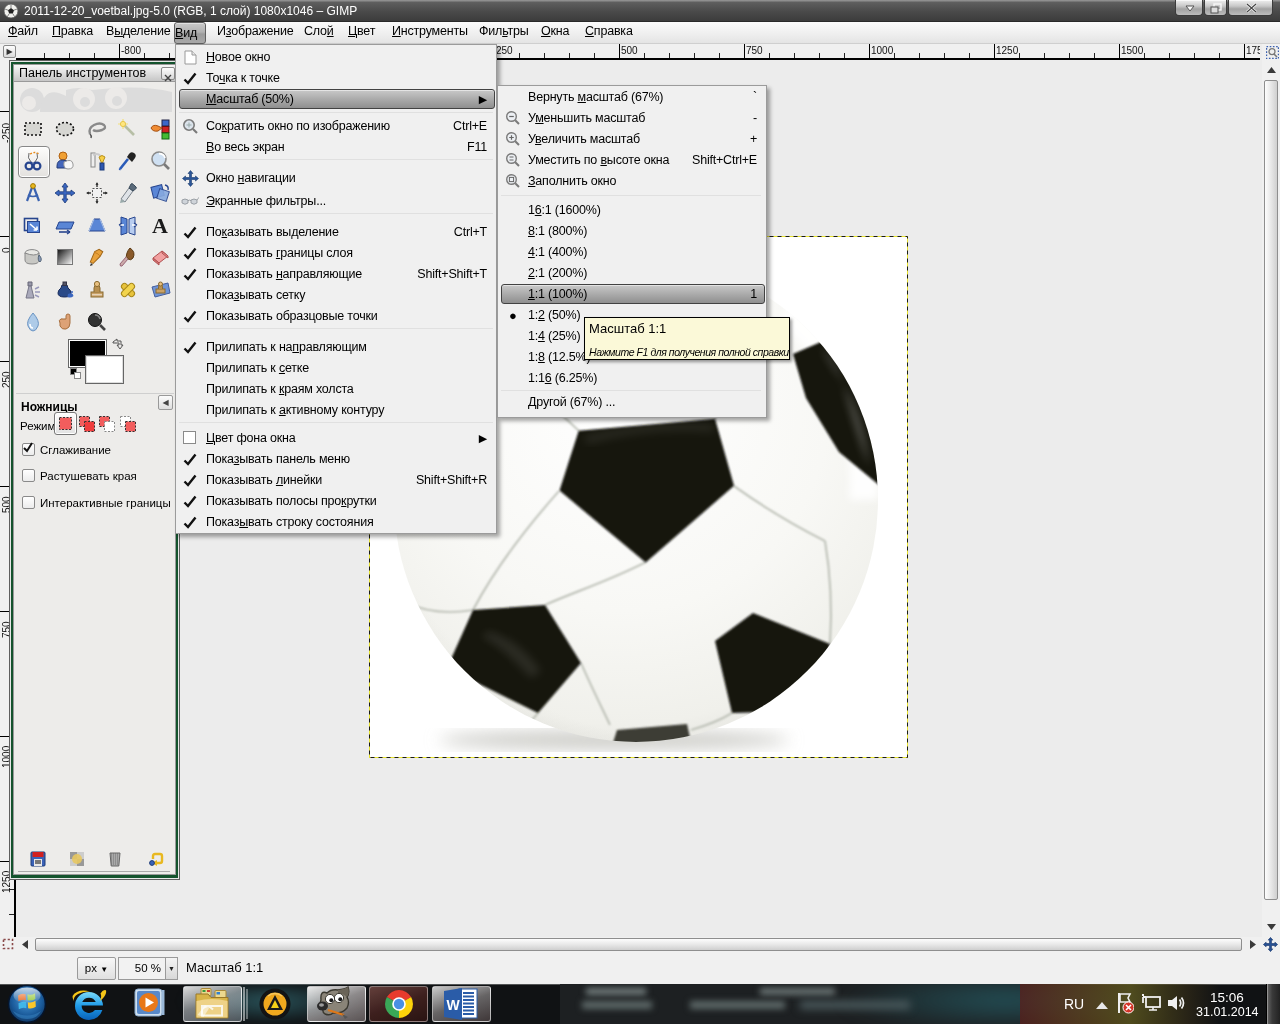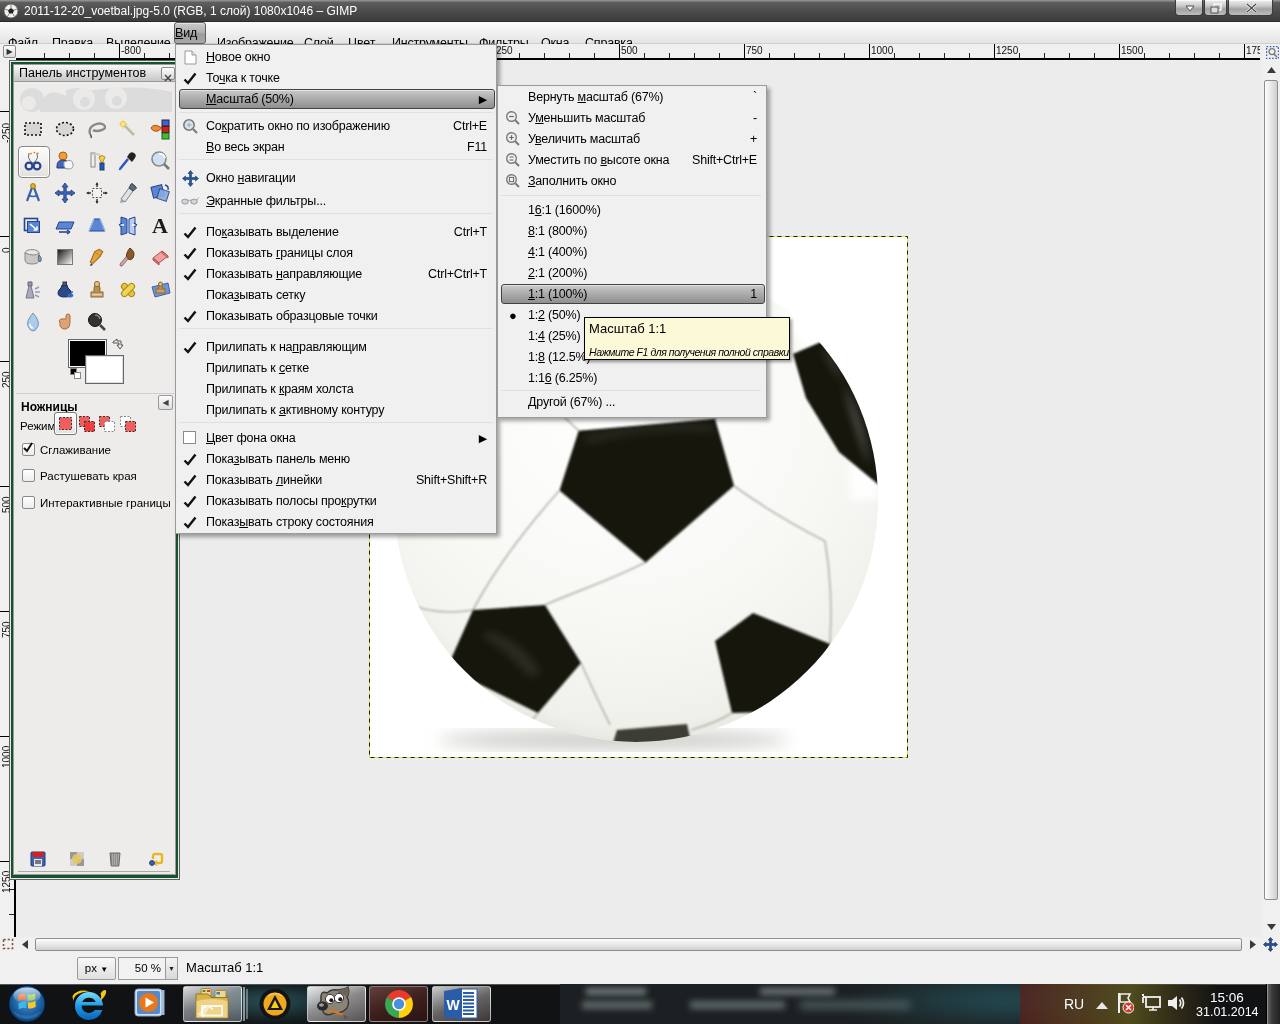--- a/index.html
+++ b/index.html
@@ -3,21 +3,21 @@
 <style>
 *{margin:0;padding:0;box-sizing:border-box}
 html,body{width:1280px;height:1024px;overflow:hidden;font-family:"Liberation Sans",sans-serif;position:relative;background:#ececec}
 .abs{position:absolute}
 
 #titlebar{left:0;top:0;width:1280px;height:22px;background:linear-gradient(#9b9b9b 0%,#5e5e5e 12%,#4a4a4a 55%,#3c3c3c 100%);border-bottom:1px solid #2a2a2a;color:#fff;font-size:15px}
 #titletext{left:24px;top:4px;white-space:nowrap;font-size:12px}
 .wbtn{top:0;height:16px;background:linear-gradient(#efefef,#c9c9c9 40%,#a2a2a2 60%,#bdbdbd);border:1px solid #3c3c3c;border-top:none;border-radius:0 0 4px 4px;box-shadow:inset 0 1px 0 rgba(255,255,255,.7)}
 
 #menubar{left:0;top:22px;width:1280px;height:22px;background:linear-gradient(#fbfbfb,#eeeeee 60%,#e4e4e4);border-bottom:1px solid #cfcfcf;font-size:12.5px;letter-spacing:-0.2px;color:#000}
-.mitem{position:absolute;top:12px;line-height:18px}
+.mitem{position:absolute;top:0;line-height:18px}
 #viditem{left:174px;top:0px;width:32px;height:22px;background:linear-gradient(#c9c9c9,#b2b2b2 45%,#9b9b9b 55%,#a8a8a8);border:1px solid #5f5f5f;border-radius:3px;box-shadow:inset 0 1px 0 rgba(255,255,255,.45);line-height:20px}
 
 #hruler{left:16px;top:44px;width:1244px;height:16px;background:#f0f0f0;border-bottom:2px solid #000;overflow:hidden}
 .htick{position:absolute;bottom:0;width:1px;background:#000}
 .hlab{position:absolute;top:1px;font-size:10px;color:#111}
 #vruler{left:0;top:60px;width:16px;height:877px;background:#f0f0f0;border-right:2px solid #000;overflow:hidden}
 .vtick{position:absolute;right:0;height:1px;background:#000}
 .vlab{position:absolute;left:1px;font-size:10px;color:#111;transform:rotate(-90deg);transform-origin:0 0;white-space:nowrap}
 #rcorner{left:0;top:44px;width:16px;height:16px;background:#f0f0f0}
 #cornerbtn{left:3px;top:45px;width:13px;height:13px;border:1px solid #8a8a8a;border-radius:2px;background:linear-gradient(#fdfdfd,#dcdcdc);font-size:8px;line-height:11px;text-align:center;color:#333}
@@ -549,21 +549,21 @@
       <svg class="mchk" width="14" height="14" viewBox="0 0 14 14" style="position:absolute;left:6px;top:4px">
         <path d="M1.5 7.5 L5 11 L12.5 1.5" stroke="#111" stroke-width="2.4" fill="none"></path>
       </svg>
       <span class="mtext">Показывать <u>г</u>раницы слоя</span>
     </div>
   <div class="mrow" style="top:219px">
       <svg class="mchk" width="14" height="14" viewBox="0 0 14 14" style="position:absolute;left:6px;top:4px">
         <path d="M1.5 7.5 L5 11 L12.5 1.5" stroke="#111" stroke-width="2.4" fill="none"></path>
       </svg>
       <span class="mtext">Показывать <u>н</u>аправляющие</span>
-      <span class="mshort">Ctrl+Ctrl+T</span>
+      <span class="mshort">Shift+Shift+T</span>
     </div>
   <div class="mrow" style="top:240px">
       <span class="mtext">Пока<u>з</u>ывать сетку</span>
     </div>
   <div class="mrow" style="top:261px">
       <svg class="mchk" width="14" height="14" viewBox="0 0 14 14" style="position:absolute;left:6px;top:4px">
         <path d="M1.5 7.5 L5 11 L12.5 1.5" stroke="#111" stroke-width="2.4" fill="none"></path>
       </svg>
       <span class="mtext">Показывать образцовые точки</span>
     </div>

